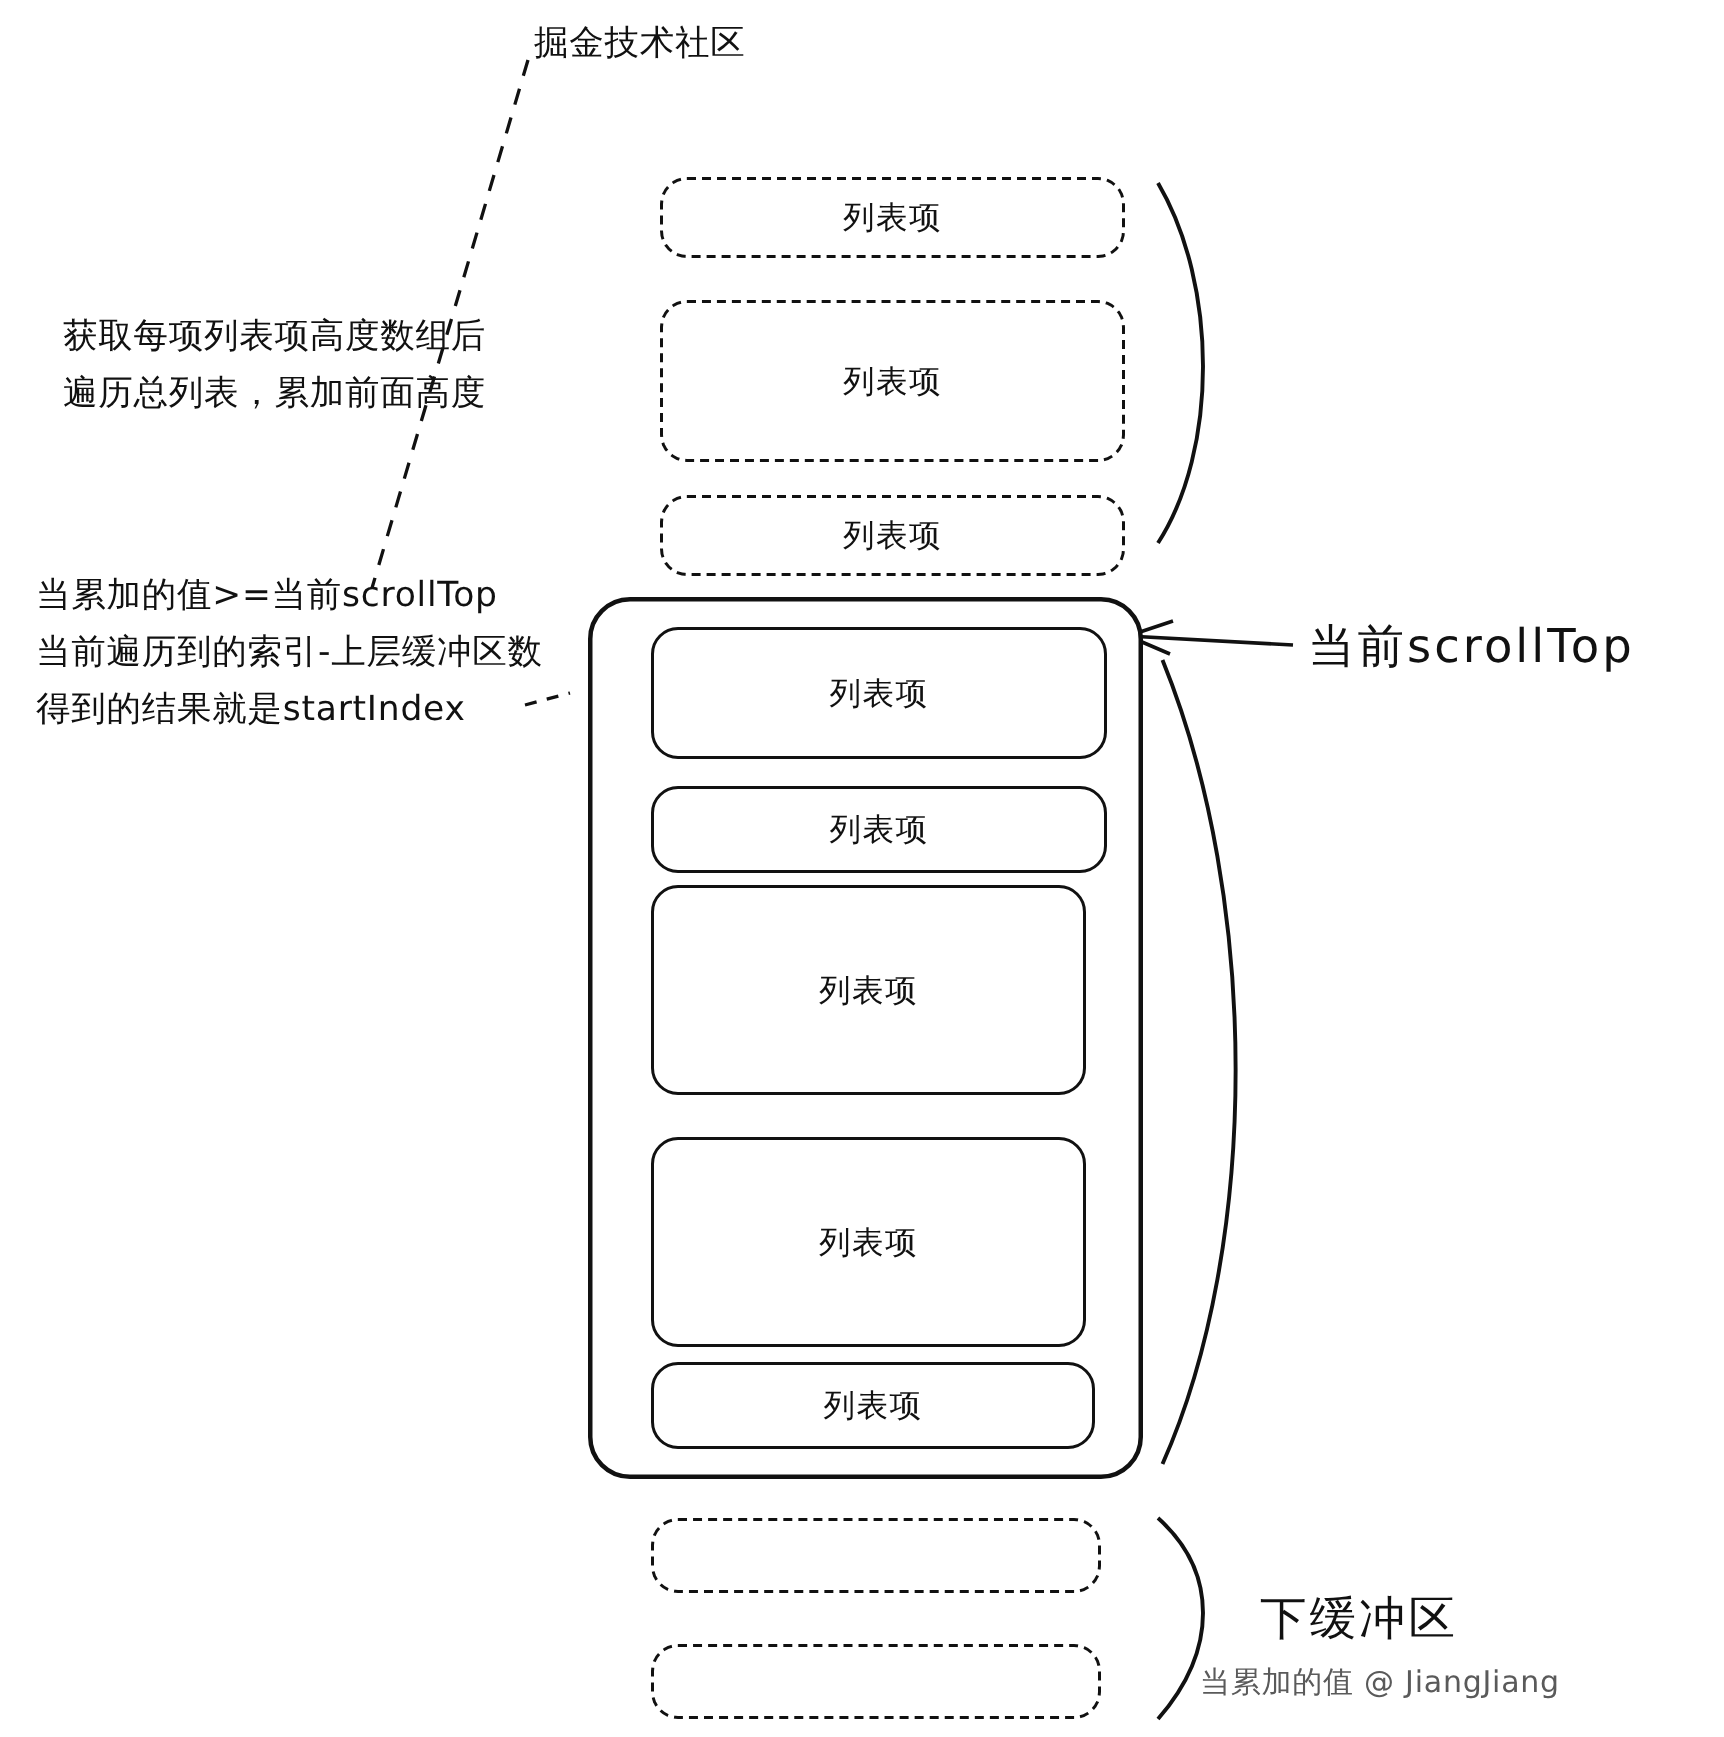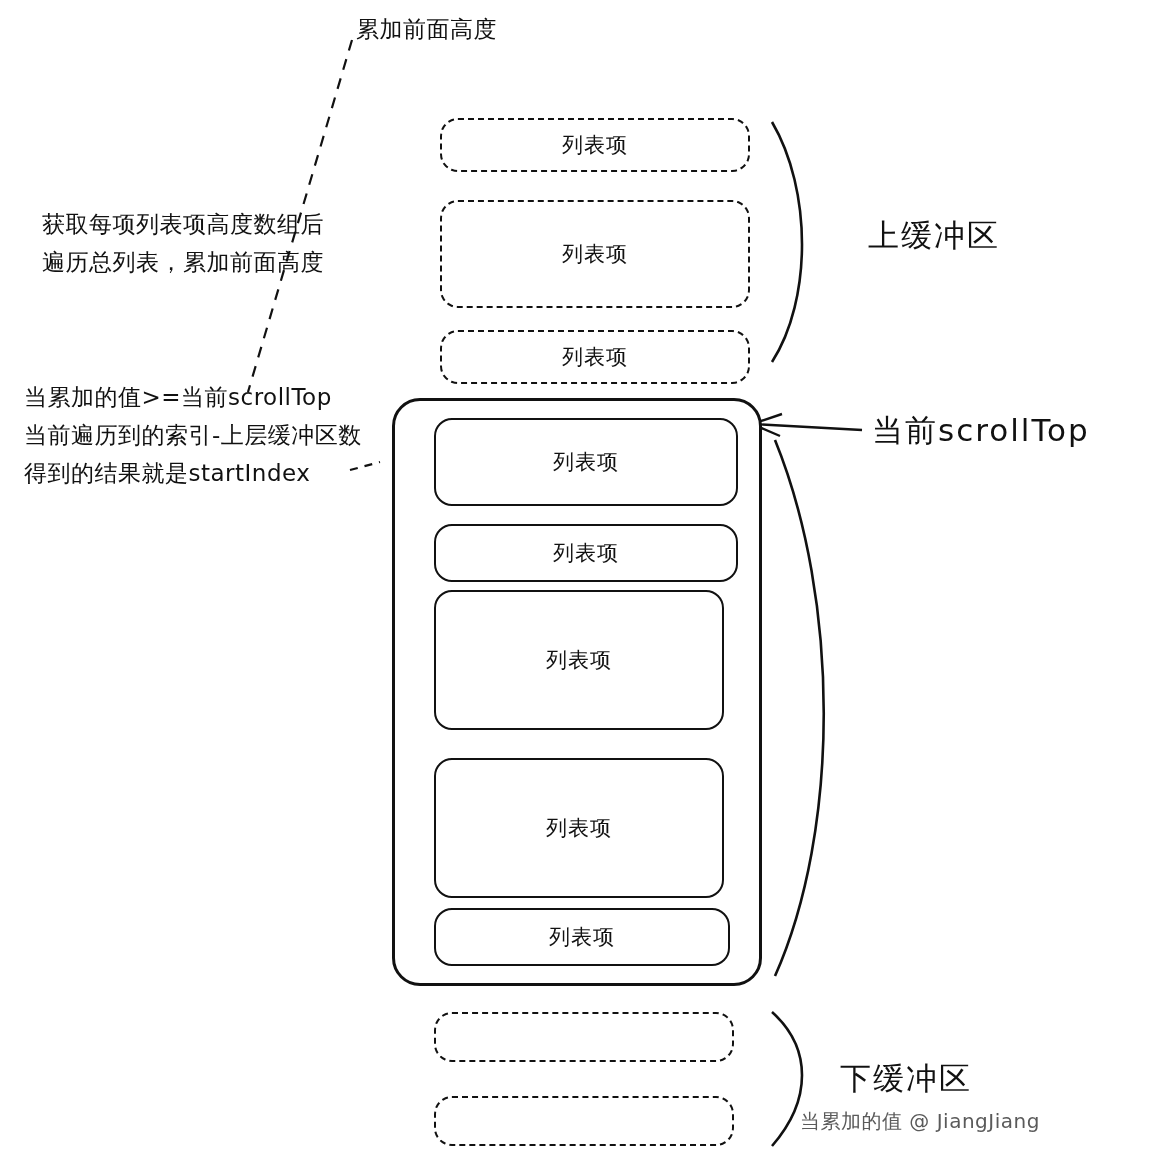--- a/index.html
+++ b/index.html
@@ -99,42 +99,41 @@
     <path d="M 772 122 C 812 190, 812 300, 772 362" stroke="#111" stroke-width="2.6" fill="none"></path>
 
     <path d="M 775 440 C 840 600, 840 830, 775 976" stroke="#111" stroke-width="2.6" fill="none"></path>
 
     <path d="M 772 1012 C 812 1048, 812 1100, 772 1146" stroke="#111" stroke-width="2.6" fill="none"></path>
 
     <path d="M 862 430 L 752 424" stroke="#111" stroke-width="2.4" fill="none"></path>
     <path d="M 752 424 L 782 414 M 752 424 L 780 436" stroke="#111" stroke-width="2.4" fill="none"></path>
   </svg>
 
-  <div class="note" style="left:356px; top:10px;">累加前面高度</div>
+  <div class="note" style="left:356px; top:10px;">掘金技术社区</div>
 
   <div class="note" style="left:42px; top:205px;">获取每项列表项高度数组后
 遍历总列表，累加前面高度</div>
 
   <div class="note" style="left:24px; top:378px;">当累加的值&gt;=当前scrollTop
 当前遍历到的索引-上层缓冲区数
 得到的结果就是startIndex</div>
 
   <div class="item dashed" style="left:440px; top:118px; width:310px; height:54px;">
     <span>列表项</span>
   </div>
 
   <div class="item dashed" style="left:440px; top:200px; width:310px; height:108px;">
     <span>列表项</span>
   </div>
 
   <div class="item dashed" style="left:440px; top:330px; width:310px; height:54px;">
     <span>列表项</span>
   </div>
 
-  <div class="label-big" style="left:868px; top:215px;">上缓冲区</div>
 
   <div class="viewport-box" style="left:392px; top:398px; width:370px; height:588px;"></div>
 
   <div class="item solid" style="left:434px; top:418px; width:304px; height:88px;">
     <span>列表项</span>
   </div>
 
   <div class="item solid" style="left:434px; top:524px; width:304px; height:58px;">
     <span>列表项</span>
   </div>

